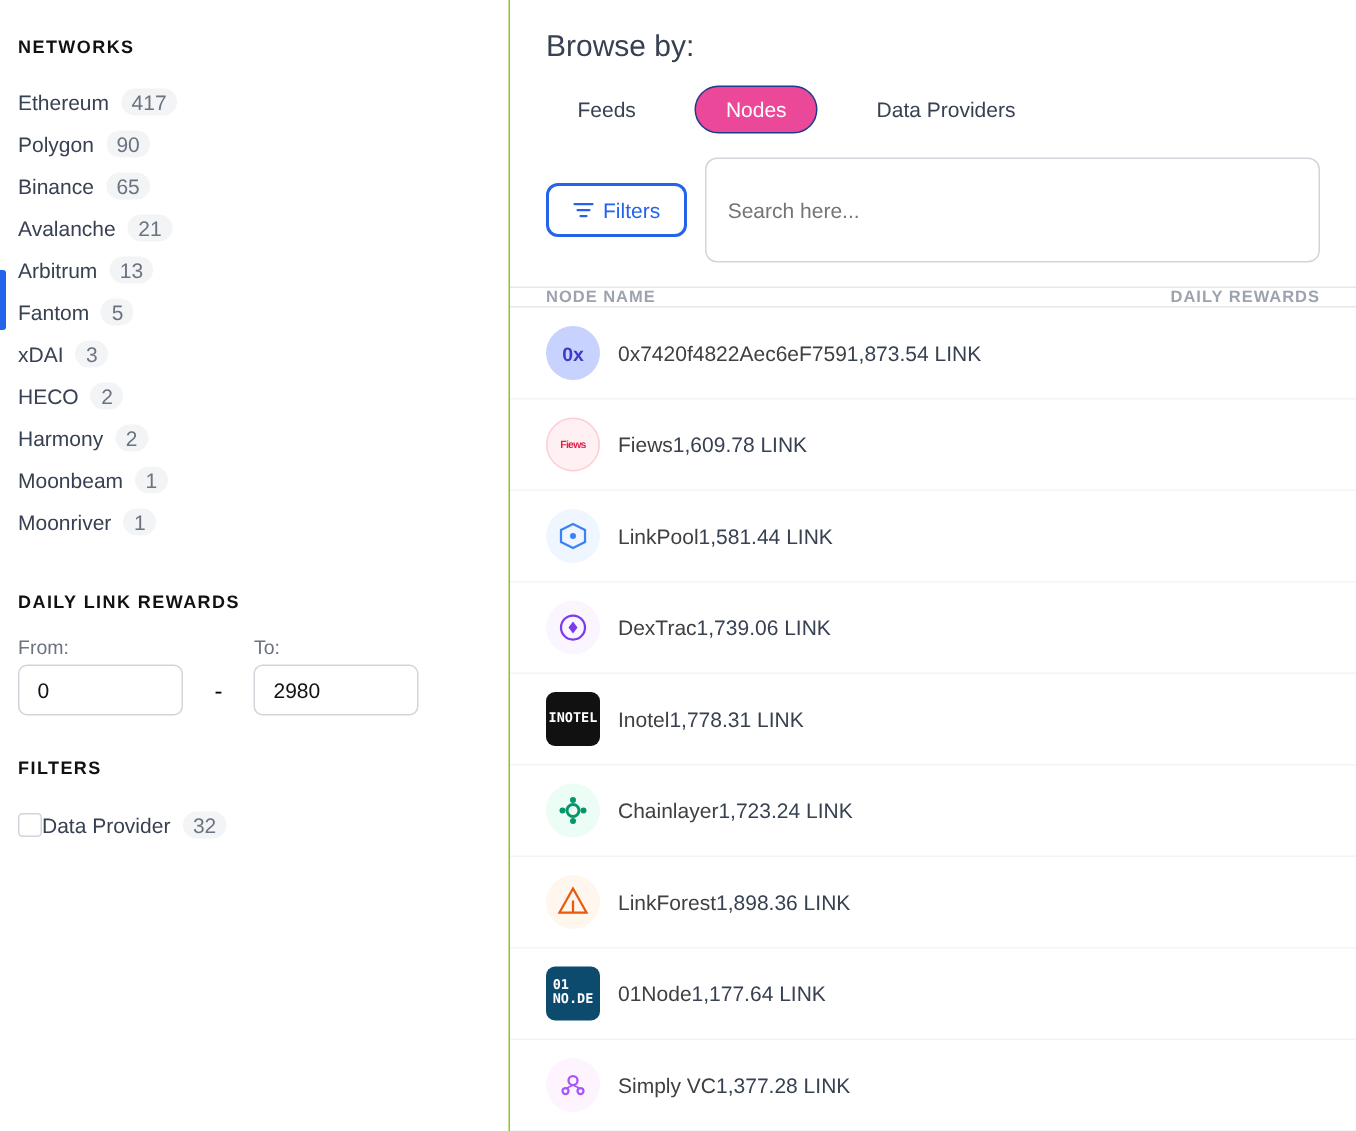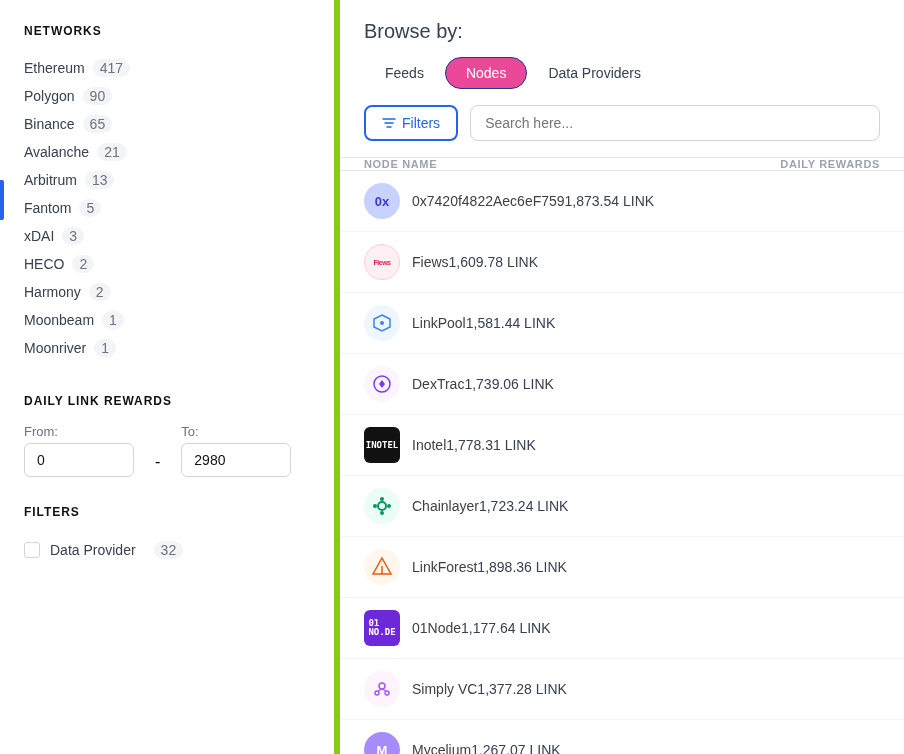--- a/index.html
+++ b/index.html
@@ -2,22 +2,22 @@
 <html><head>
   <meta charset="utf-8">
   <style>
     * { box-sizing: border-box; margin: 0; padding: 0; }
     body { font-family: -apple-system, BlinkMacSystemFont, 'Segoe UI', sans-serif; background: #fff; display: flex; height: 754px; overflow: hidden; }
 
     
     .sidebar {
       width: 340px;
       min-width: 340px;
-      border-right: 6px solid #84cc16;
-      padding: 24px 24px;
+      border-right: 1px solid #84cc16;
+      padding: 24px 12px;
       overflow-y: auto;
       position: relative;
     }
     .sidebar::before {
       content: '';
       position: absolute;
       left: 0;
       top: 180px;
       width: 4px;
       height: 40px;
@@ -66,21 +66,21 @@
       width: 110px;
       color: #111;
       outline: none;
     }
 
     
     .filters-section { }
     .filter-item {
       display: flex;
       align-items: center;
-      gap: 10px;
+      gap: 0;
       font-size: 14px;
       color: #374151;
       padding: 6px 0;
       cursor: pointer;
     }
     .filter-checkbox {
       width: 16px;
       height: 16px;
       border: 1px solid #d1d5db;
       border-radius: 3px;
@@ -101,21 +101,21 @@
     }
 
     .browse-label {
       font-size: 20px;
       color: #374151;
       margin-bottom: 14px;
     }
 
     .tab-row {
       display: flex;
-      gap: 0;
+      gap: 18px;
       margin-bottom: 16px;
     }
 
     .tab-btn {
       padding: 7px 20px;
       border-radius: 999px;
       font-size: 14px;
       font-weight: 500;
       cursor: pointer;
       border: 1px solid transparent;
@@ -150,21 +150,21 @@
       padding: 8px 16px;
       font-size: 14px;
       font-weight: 500;
       cursor: pointer;
     }
 
     .search-input {
       flex: 1;
       border: 1px solid #d1d5db;
       border-radius: 8px;
-      padding: 9px 14px;
+      padding: 26px 14px;
       font-size: 14px;
       color: #9ca3af;
       outline: none;
     }
 
     
     .table-header {
       display: flex;
       justify-content: space-between;
       padding: 0 24px;
@@ -400,21 +400,21 @@
               <polygon points="11,2 20,18 2,18" fill="none" stroke="#ea580c" stroke-width="1.5"></polygon>
               <line x1="11" y1="10" x2="11" y2="18" stroke="#ea580c" stroke-width="1.5"></line>
             </svg>
           </div>
           <span class="node-name">LinkForest</span>
         </div>
         <span class="node-rewards">1,898.36 LINK</span>
       </div>
       <div class="node-row">
         <div class="node-left">
-          <div class="node-avatar" style="background: #6d28d9; border-radius: 6px;">
+          <div class="node-avatar" style="background: #0c4a6e; border-radius: 6px;">
             <span style="font-size:9px;font-weight:700;color:#fff;font-family:monospace;line-height:1;">01<br>NO.DE</span>
           </div>
           <span class="node-name">01Node</span>
         </div>
         <span class="node-rewards">1,177.64 LINK</span>
       </div>
       <div class="node-row">
         <div class="node-left">
           <div class="node-avatar" style="background: rgb(253, 244, 255);">
             <svg width="22" height="22" viewBox="0 0 22 22">

